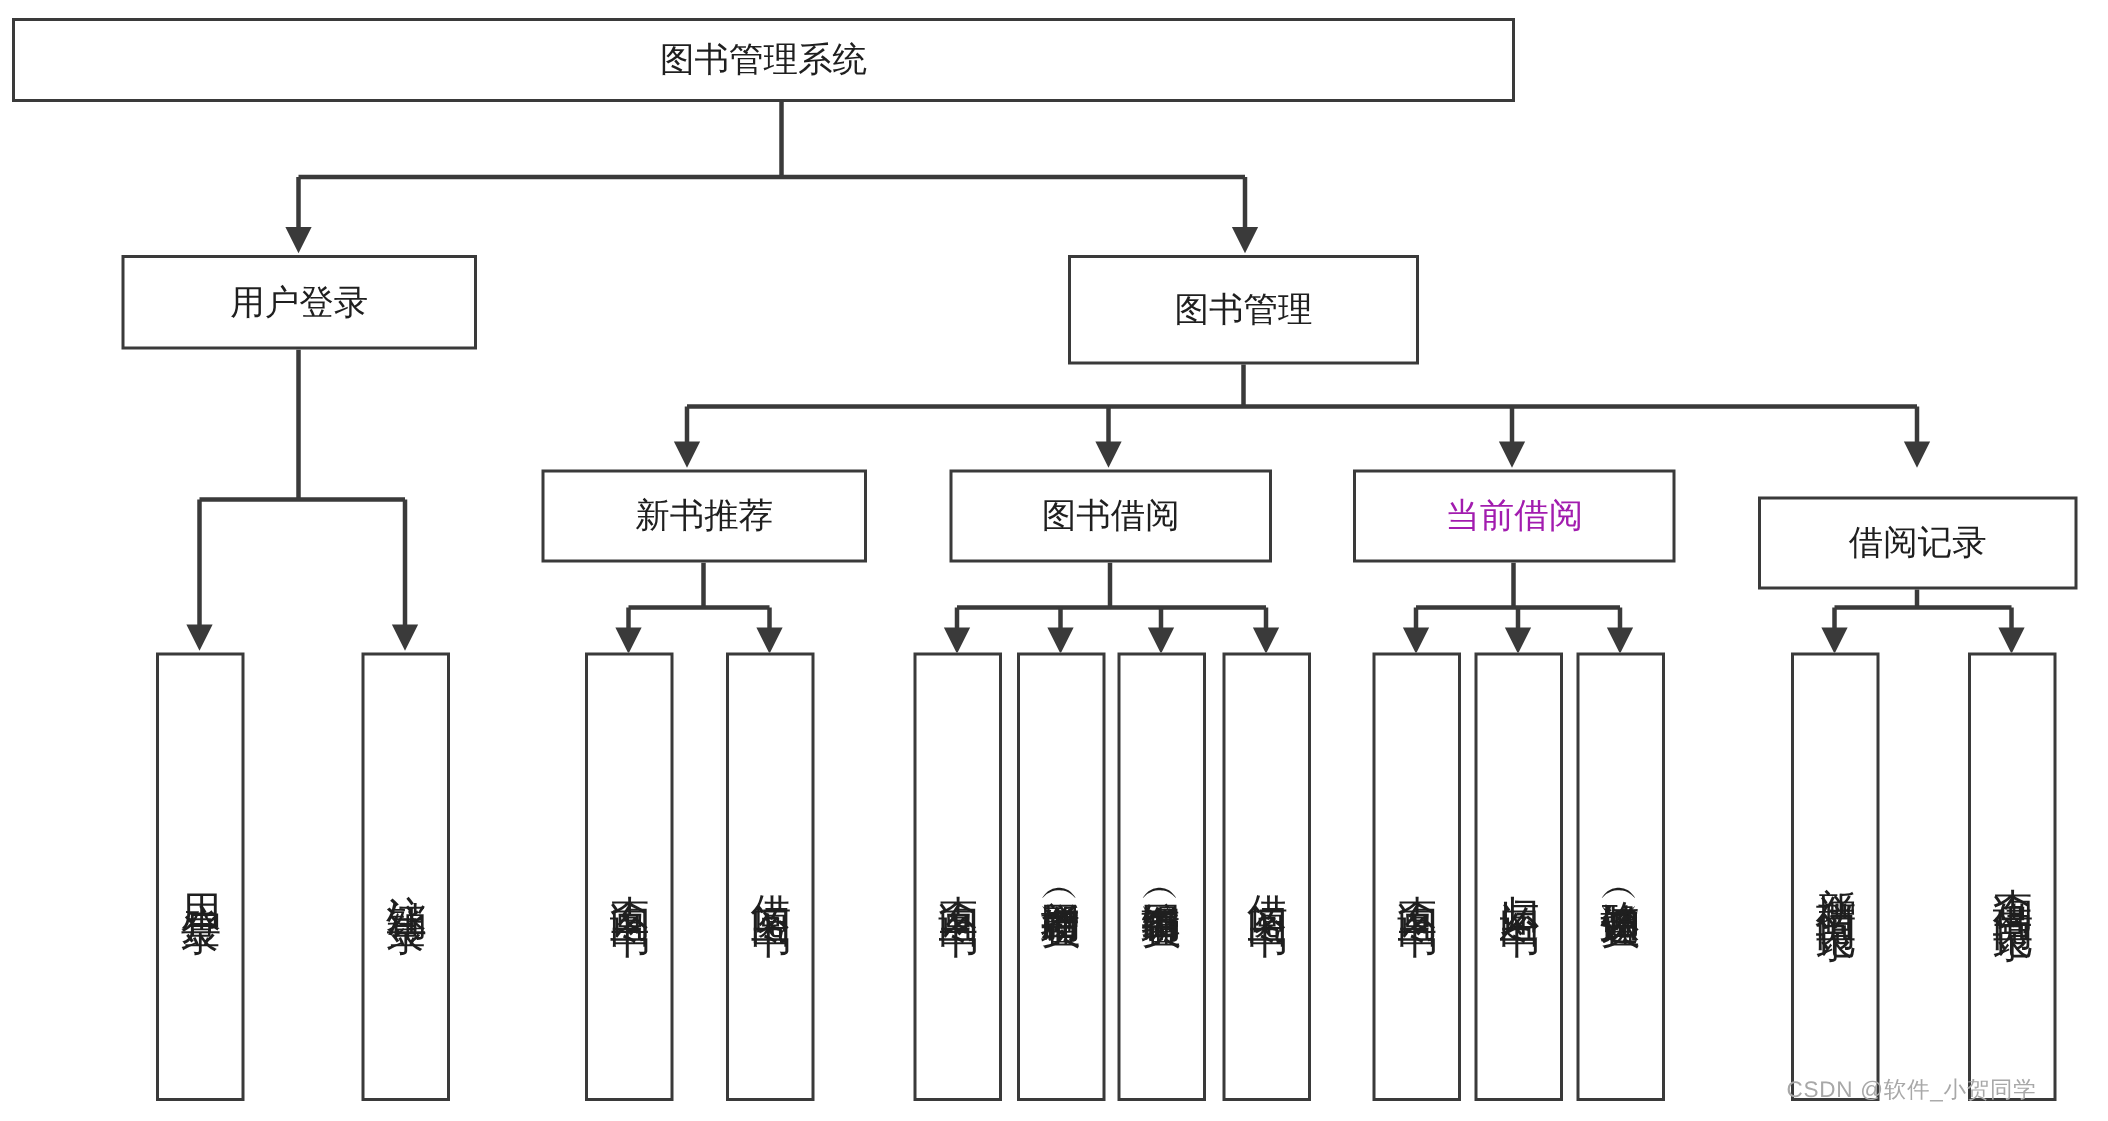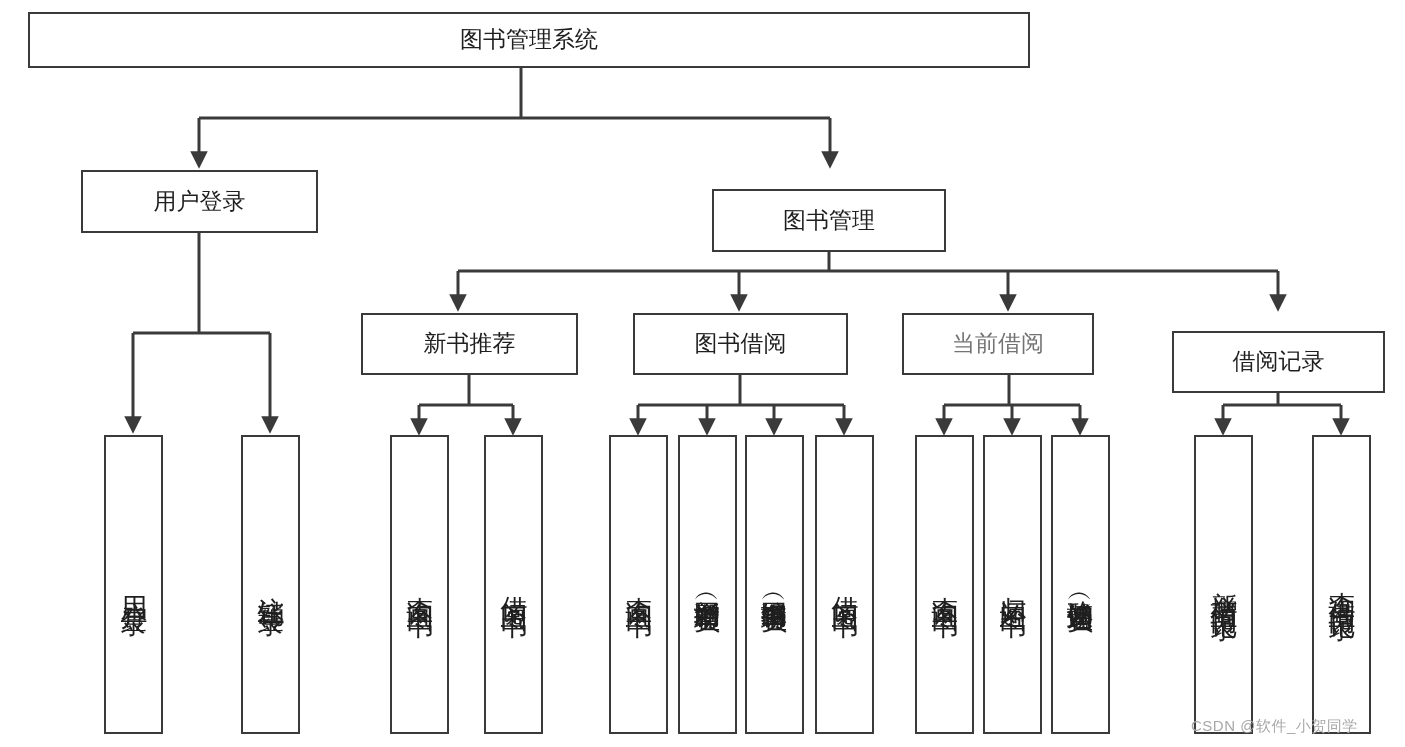--- a/index.html
+++ b/index.html
@@ -113,38 +113,38 @@
       <path d="M 1012 405 L 1012 427" marker-end="url(#arrow)"></path>
       <path d="M 1080 405 L 1080 427" marker-end="url(#arrow)"></path>
 
       <path d="M 1278 375 L 1278 405"></path>
       <path d="M 1223 405 L 1341 405"></path>
       <path d="M 1223 405 L 1223 427" marker-end="url(#arrow)"></path>
       <path d="M 1341 405 L 1341 427" marker-end="url(#arrow)"></path>
     </g>
   </svg>
 
-  <div class="node horiz" id="node-root" style="left: 28px; top: 12px; width: 1002px; height: 56px; border-color: rgb(58, 58, 58); background: rgb(255, 255, 255); color: rgb(31, 31, 31);">
+  <div class="node horiz" id="node-root" style="left: 8px; top: 12px; width: 1002px; height: 56px; border-color: rgb(58, 58, 58); background: rgb(255, 255, 255); color: rgb(31, 31, 31);">
     <span class="node-label">图书管理系统</span>
   </div>
 
   <div class="node horiz" id="node-l2-0" style="left: 81px; top: 170px; width: 237px; height: 63px; border-color: rgb(58, 58, 58); background: rgb(255, 255, 255); color: rgb(31, 31, 31);">
     <span class="node-label">用户登录</span>
   </div>
-  <div class="node horiz" id="node-l2-1" style="left: 712px; top: 170px; width: 234px; height: 63px; border-color: rgb(58, 58, 58); background: rgb(255, 255, 255); color: rgb(31, 31, 31); margin-top: 19px;">
+  <div class="node horiz" id="node-l2-1" style="left: 712px; top: 170px; width: 234px; height: 73px; border-color: rgb(58, 58, 58); background: rgb(255, 255, 255); color: rgb(31, 31, 31);">
     <span class="node-label">图书管理</span>
   </div>
 
   <div class="node horiz" id="node-l3-0" style="left: 361px; top: 313px; width: 217px; height: 62px; border-color: rgb(58, 58, 58); background: rgb(255, 255, 255); color: rgb(31, 31, 31); justify-content: center;">
     <span class="node-label">新书推荐</span>
   </div>
   <div class="node horiz" id="node-l3-1" style="left: 633px; top: 313px; width: 215px; height: 62px; border-color: rgb(58, 58, 58); background: rgb(255, 255, 255); color: rgb(31, 31, 31); align-items: center;">
     <span class="node-label">图书借阅</span>
   </div>
-  <div class="node horiz" id="node-l3-2" style="left: 902px; top: 313px; width: 192px; height: 62px; border-color: rgb(58, 58, 58); background: rgb(255, 255, 255); color: #737373;">
+  <div class="node horiz" id="node-l3-2" style="left: 902px; top: 313px; width: 215px; height: 62px; border-color: rgb(58, 58, 58); background: rgb(255, 255, 255); color: #a21caf;">
     <span class="node-label">当前借阅</span>
   </div>
   <div class="node horiz" id="node-l3-3" style="left: 1172px; top: 331px; width: 213px; height: 62px; border-color: rgb(58, 58, 58); background: rgb(255, 255, 255); color: rgb(31, 31, 31);">
     <span class="node-label">借阅记录</span>
   </div>
 
   <div class="node vert" id="node-leaf-0" style="left: 104px; top: 435px; width: 59px; height: 299px; border-color: rgb(58, 58, 58); background: rgb(255, 255, 255); color: rgb(31, 31, 31);">
     <span class="node-label">用户登录</span>
   </div>
   <div class="node vert" id="node-leaf-1" style="left: 241px; top: 435px; width: 59px; height: 299px; border-color: rgb(58, 58, 58); background: rgb(255, 255, 255); color: rgb(31, 31, 31);">

